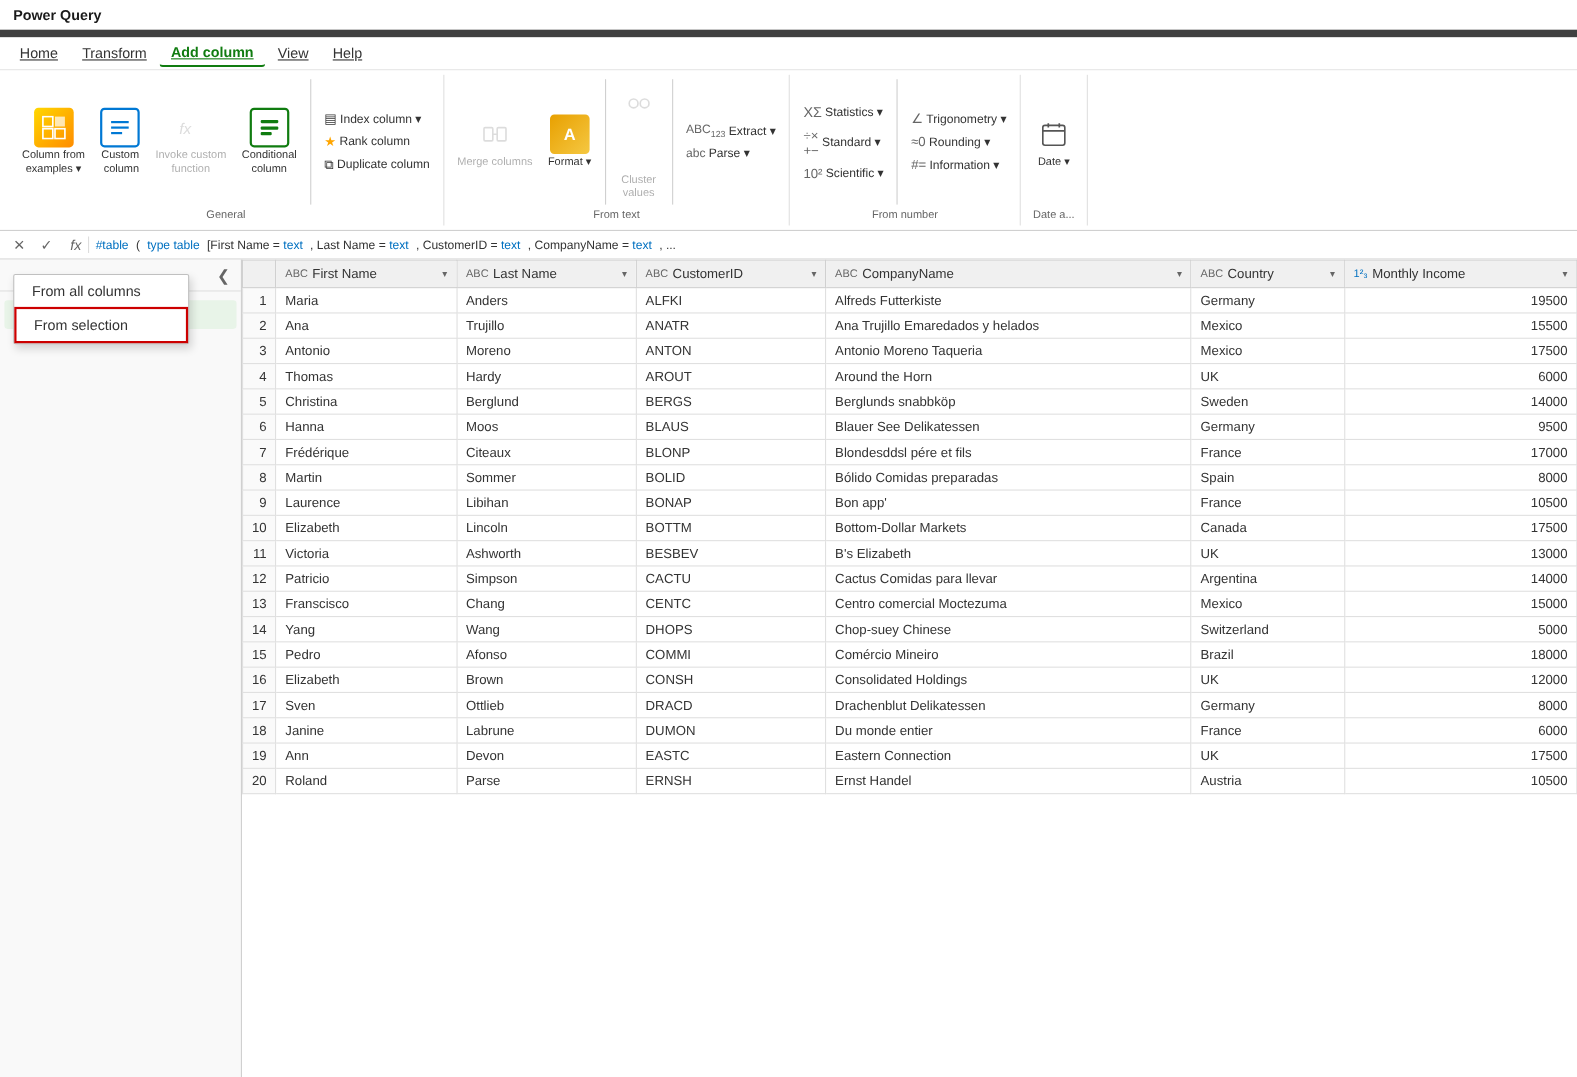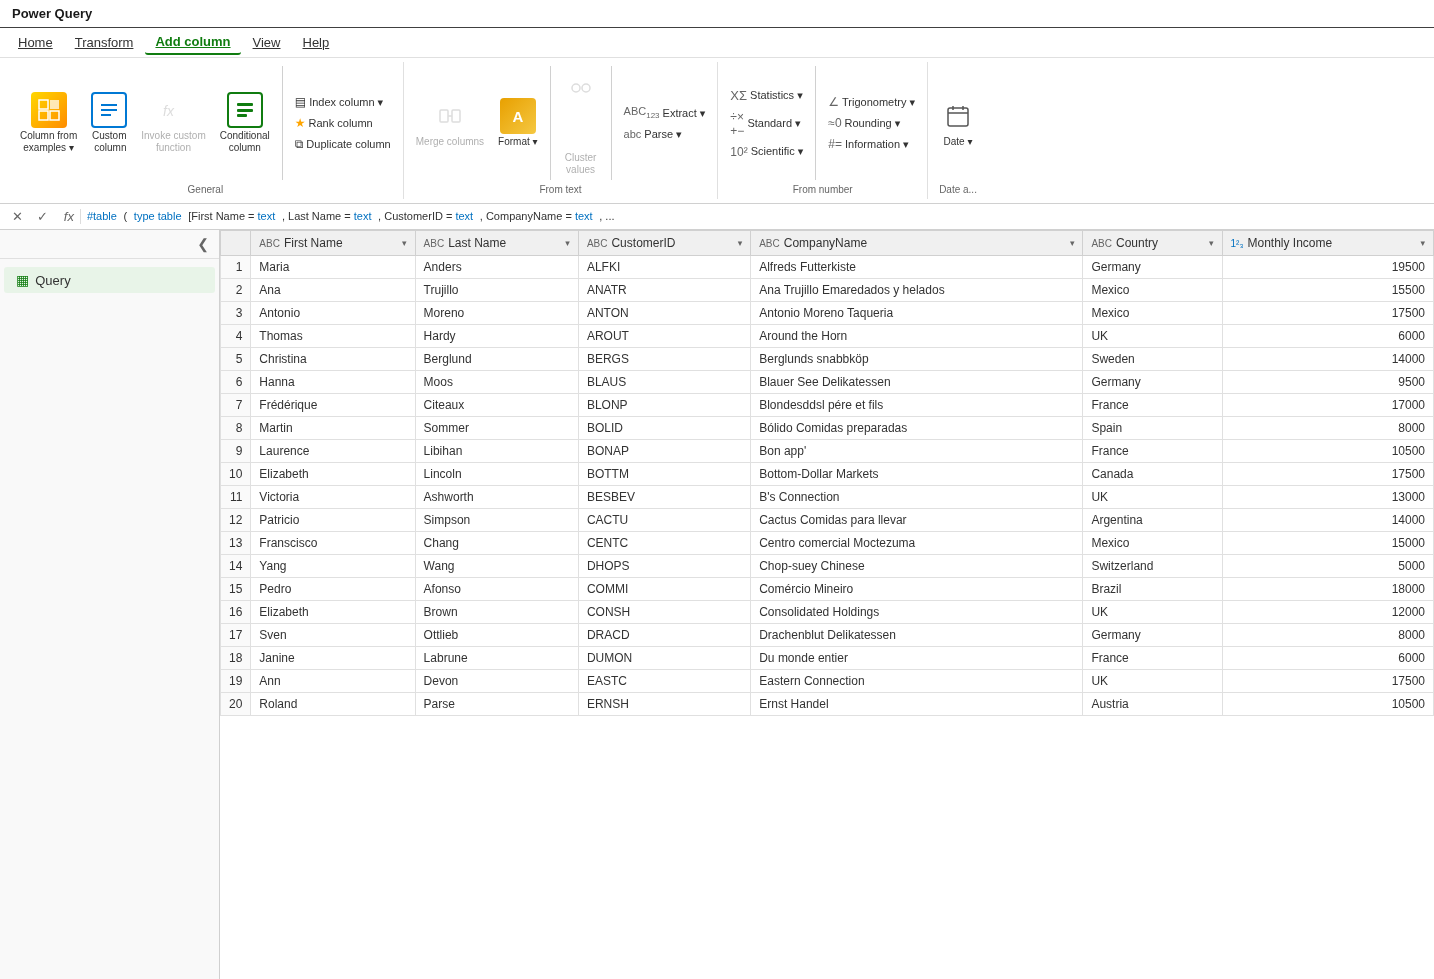--- a/index.html
+++ b/index.html
@@ -5,21 +5,21 @@
     * { box-sizing: border-box; margin: 0; padding: 0; font-family: 'Segoe UI', Arial, sans-serif; }
     body { background: #f3f3f3; font-size: 13px; }
 
     
     .title-bar {
       background: #fff;
       padding: 6px 12px;
       font-size: 13px;
       font-weight: 600;
       color: #1a1a1a;
-      border-bottom: 1px solid #404040;
+      border-bottom: 7px solid #404040;
     }
 
     
     .menu-bar {
       background: #fff;
       display: flex;
       align-items: center;
       padding: 2px 8px;
       border-bottom: 1px solid #e0e0e0;
       gap: 2px;
@@ -436,20 +436,24 @@
             <line x1="7" y1="2" x2="7" y2="6" stroke="#555" stroke-width="1.5"></line>
             <line x1="17" y1="2" x2="17" y2="6" stroke="#555" stroke-width="1.5"></line>
           </svg>
         </div>
         <div class="btn-label" style="font-size:10px;text-align:center;">Date ▾</div>
       </div>
     </div>
     <div class="ribbon-group-label">Date a...</div>
   </div>
 
+  <div class="dropdown-overlay">
+    <div class="dropdown-item">From all columns</div>
+    <div class="dropdown-item highlighted" style="border: 2px solid #cc0000;">From selection</div>
+  </div>
 </div>
 
 <div class="formula-bar">
   <span class="formula-btn">✕</span>
   <span class="formula-btn">✓</span>
   <span class="formula-fx">fx</span>
   <div class="formula-text">
     <span style="color:#0070c0;">#table</span>
     <span style="color:#333;"> (</span>
     <span style="color:#0070c0;">type table</span>
@@ -617,21 +621,21 @@
             <td>BOTTM</td>
             <td>Bottom-Dollar Markets</td>
             <td>Canada</td>
             <td class="number">17500</td>
           </tr>
           <tr>
             <td class="row-num">11</td>
             <td>Victoria</td>
             <td>Ashworth</td>
             <td>BESBEV</td>
-            <td>B's Connection</td>
+            <td>B's Elizabeth</td>
             <td>UK</td>
             <td class="number">13000</td>
           </tr>
           <tr>
             <td class="row-num">12</td>
             <td>Patricio</td>
             <td>Simpson</td>
             <td>CACTU</td>
             <td>Cactus Comidas para llevar</td>
             <td>Argentina</td>

